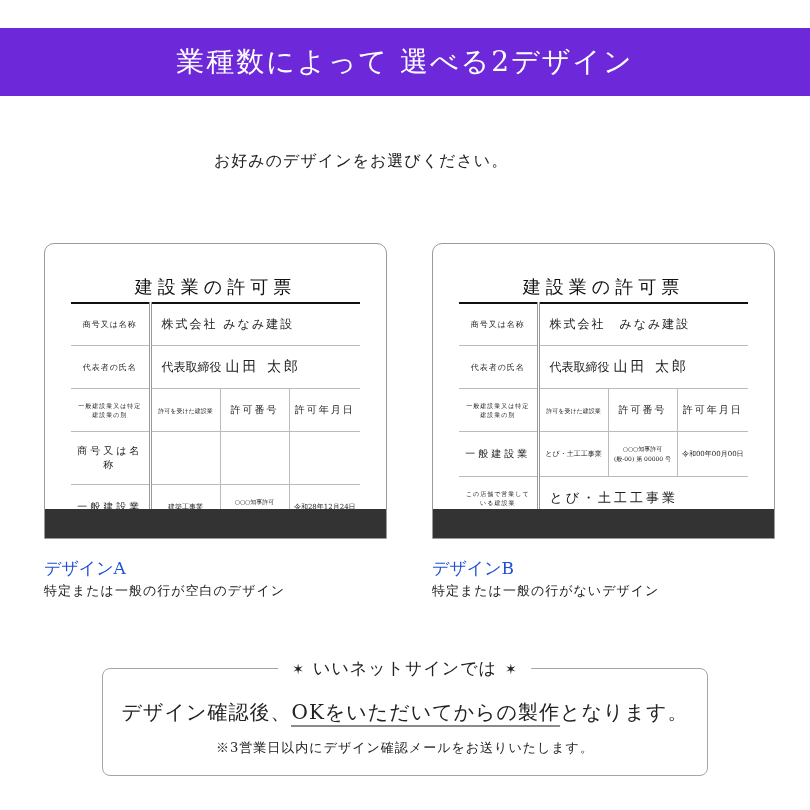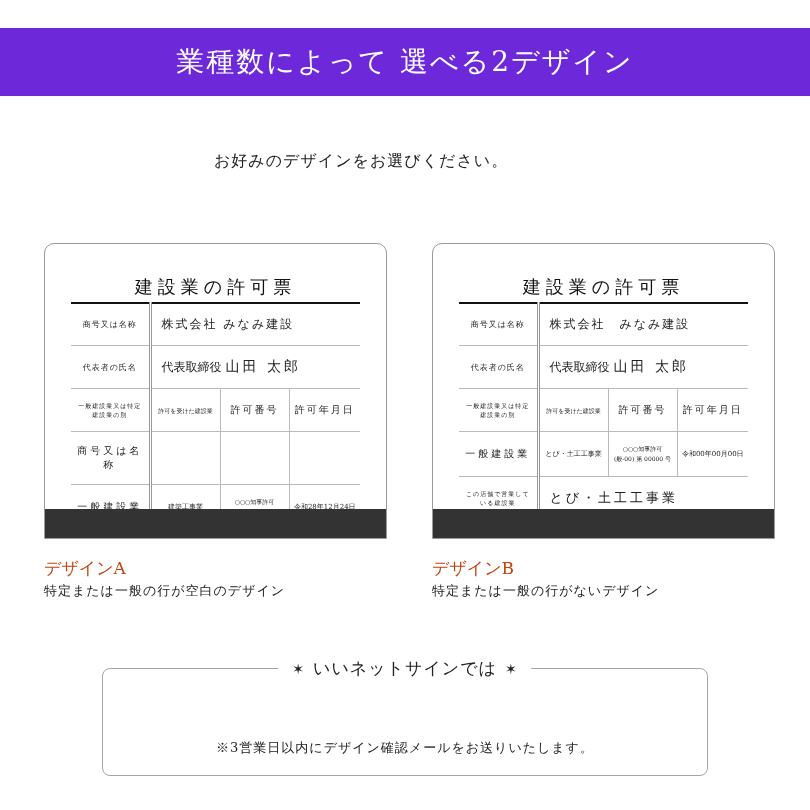--- a/index.html
+++ b/index.html
@@ -36,21 +36,21 @@
   .ptable td.val { font-size: 12px; letter-spacing: 2px; padding-left: 10px; }
   .ptable td.val .tiny { font-size: 12px; letter-spacing: 0; margin-right: 4px; }
   .ptable td.val .name { font-size: 14px; letter-spacing: 3px; }
   .ptable td.cell { border-left: 1px solid #bbb; text-align: center; font-size: 9px; }
   .ptable td.cell.h { font-size: 10px; letter-spacing: 2px; }
   .ptable td.cell.small { font-size: 6px; line-height: 9px; }
   .ptable td.cell.xs { font-size: 6px; letter-spacing: 0; line-height: 10px; }
   .ptable td.cell.date { font-size: 7px; letter-spacing: 0; margin-top: 36px; }
   .ptable td.val.bigval { font-size: 13px; letter-spacing: 3px; }
 
-  .caption { position: absolute; top: 557px; font-size: 17px; color: #c2410c; }
+  .caption { position: absolute; top: 557px; font-size: 17px; color: #1d4ed8; }
   .caption.a { left: 44px; }
   .caption.b { left: 432px; }
   .subcap { position: absolute; top: 582px; font-size: 13px; color: #222; letter-spacing: 1px; }
   .subcap.a { left: 44px; }
   .subcap.b { left: 432px; }
 
   .notice {
     position: absolute; left: 102px; top: 668px; width: 606px; height: 108px;
     border: 1.5px solid #a5a5a5; border-radius: 8px;
   }
@@ -161,14 +161,15 @@
 <div class="subcap a">特定または一般の行が空白のデザイン</div>
 <div class="caption b">デザインB</div>
 <div class="subcap b">特定または一般の行がないデザイン</div>
 
 <div class="notice">
   <div class="notice-legend">
     <span class="star">✶</span>
     <span>いいネットサインでは</span>
     <span class="star">✶</span>
   </div>
+  <div class="notice-main"><span>デザイン確認後、</span><span class="ul">OKをいただいてからの製作</span><span>となります。</span></div>
   <div class="notice-sub">※3営業日以内にデザイン確認メールをお送りいたします。</div>
 </div>
 
 </body></html>

